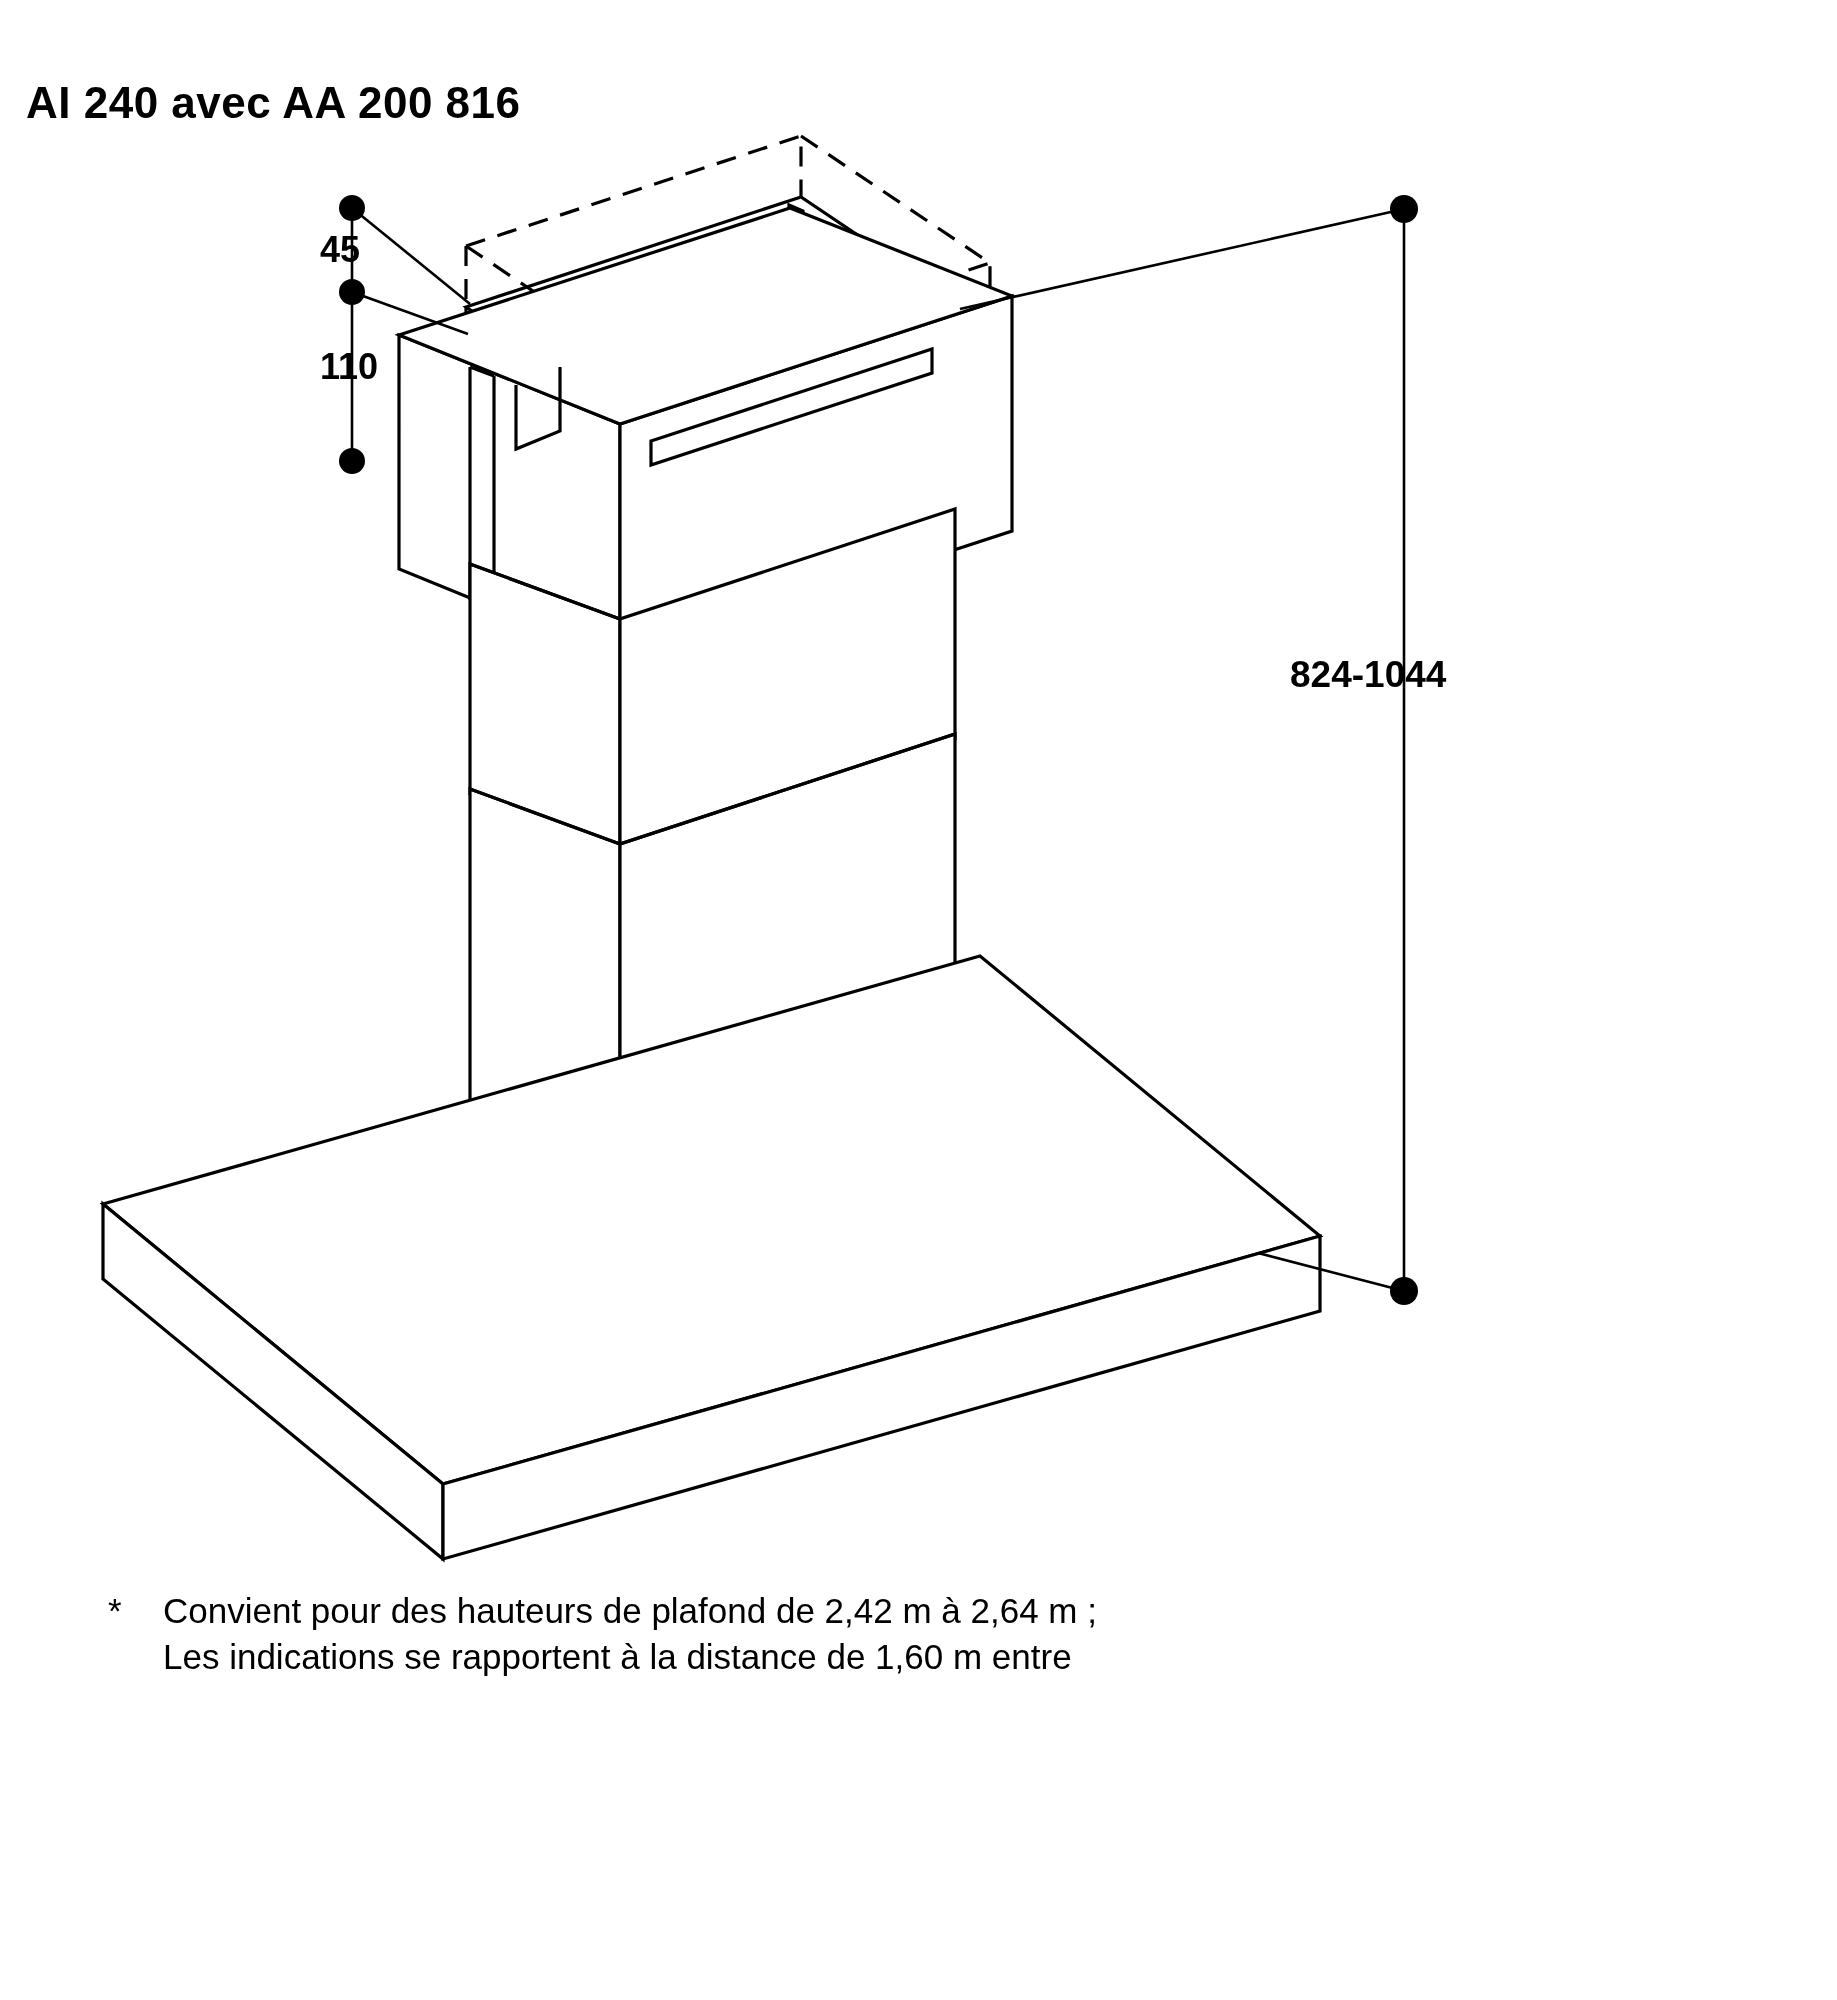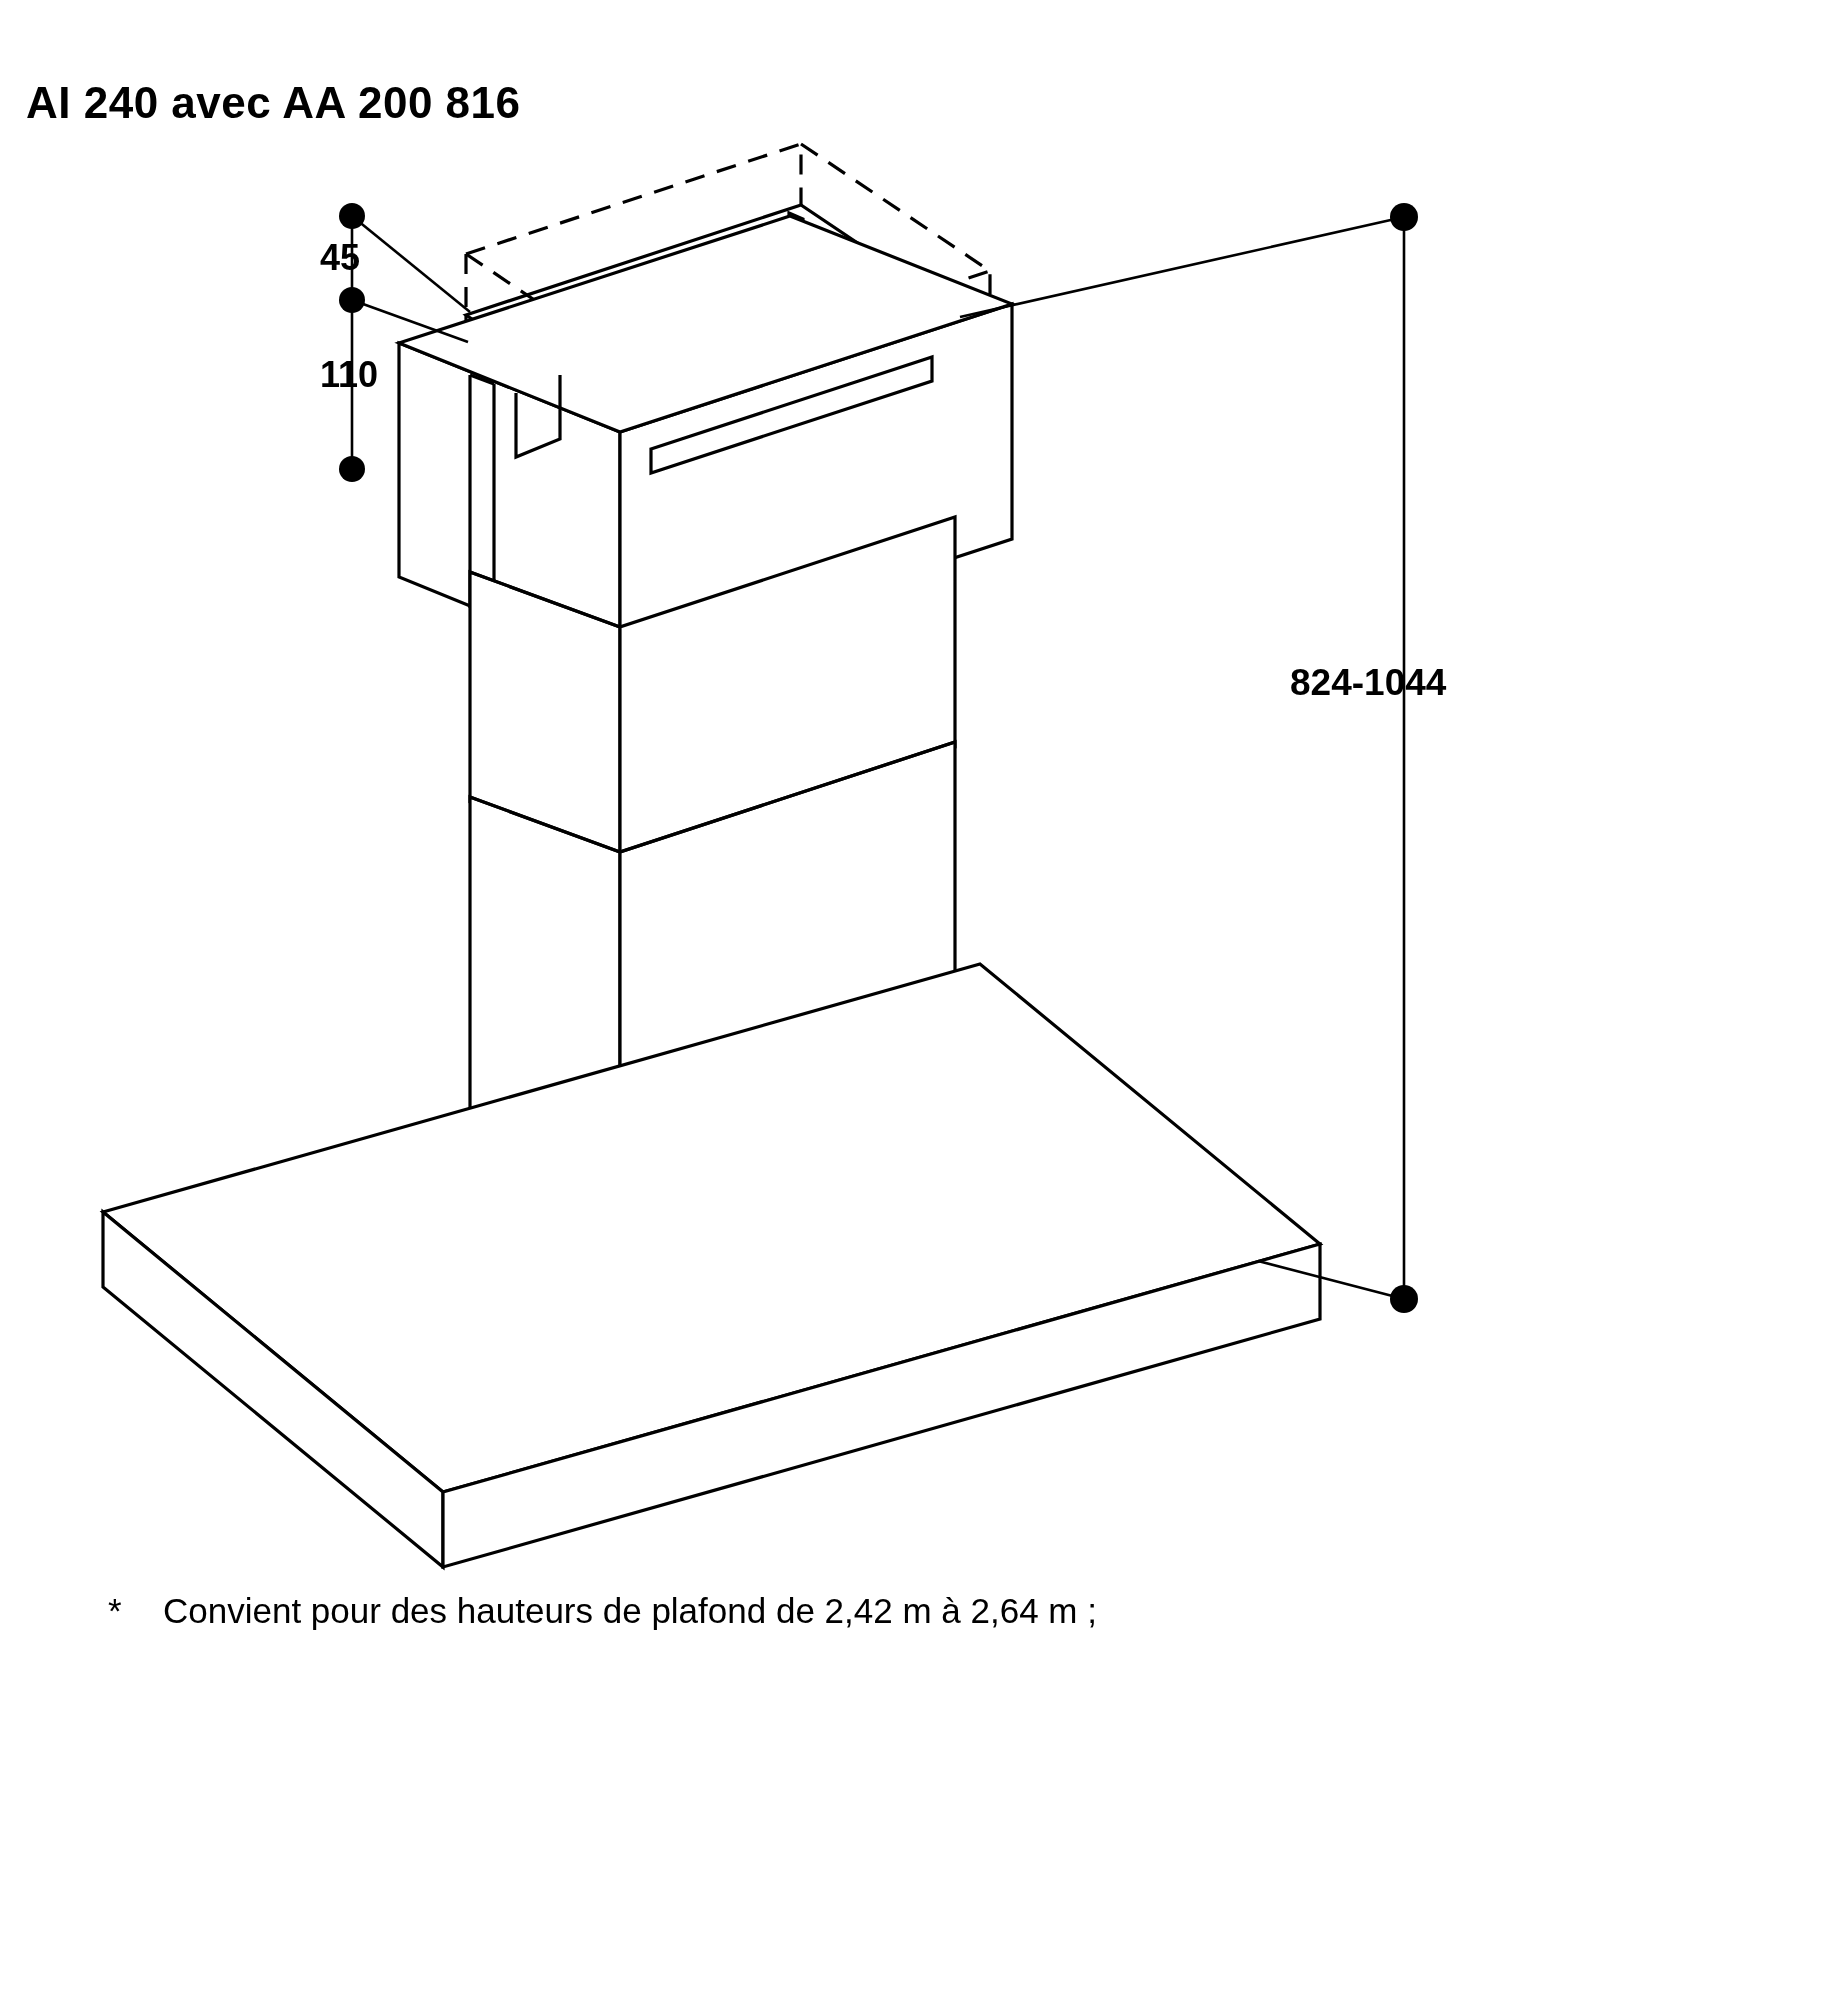--- a/index.html
+++ b/index.html
@@ -27,21 +27,21 @@
     left: 26px;
     top: 78px;
     font-size: 44px;
     font-weight: bold;
     letter-spacing: 0.5px;
     white-space: nowrap;
   }
   #drawing {
     position: absolute;
     left: 0;
-    top: 12px;
+    top: 4px;
     width: 1797px;
     height: 1700px;
   }
   .dim-label {
     position: absolute;
     font-size: 36px;
     font-weight: bold;
     white-space: nowrap;
   }
   #dim-45 { left: 320px; top: 225px; }
@@ -179,16 +179,17 @@
 
     <div class="dim-label" id="dim-45">45</div>
     <div class="dim-label" id="dim-170">110</div>
     <div class="dim-label" id="dim-total">824-1044</div>
   </div>
 
   <div id="footnote">
     <span class="star">*</span>
     <div class="lines">
       <div>Convient pour des hauteurs de plafond de 2,42 m à 2,64 m ;</div>
+      <div>Les indications se rapportent à la distance de 1,60 m entre</div>
     </div>
   </div>
 
 </div>
 
 </body></html>

